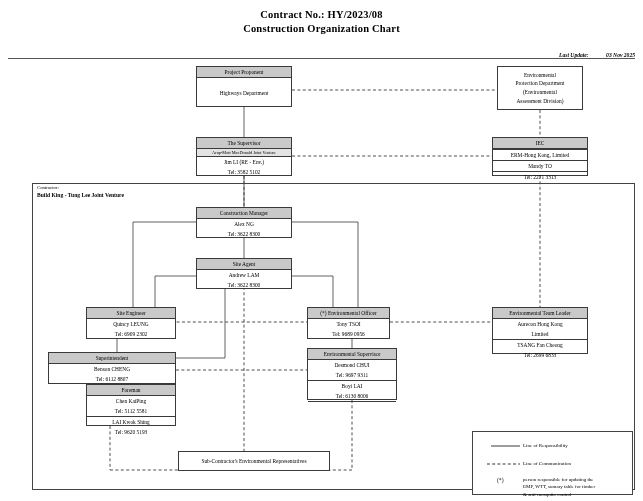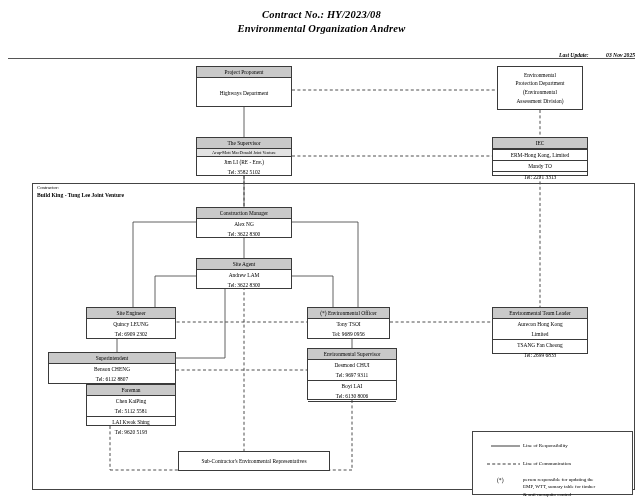--- a/index.html
+++ b/index.html
@@ -4,21 +4,21 @@
 <style>
   html,body{margin:0;padding:0;background:#ffffff;}
   body{
     width:643px;height:501px;position:relative;overflow:hidden;
     font-family:"Liberation Serif","DejaVu Serif",serif;
     color:#000;
   }
   #stage{position:absolute;left:0;top:0;width:643px;height:501px;}
 
   
-  .title-block{position:absolute;left:0;top:8px;width:643px;text-align:center;font-style:italic;}
+  .title-block{position:absolute;left:0;top:8px;width:643px;text-align:center;}
   .title-line{font-weight:bold;font-size:10.5px;line-height:14px;letter-spacing:.2px;}
 
   .hrule{position:absolute;left:8px;top:58px;width:627px;height:0;border-top:1px solid #555;}
 
   .lastupdate{position:absolute;top:52px;left:460px;width:175px;text-align:right;font-size:5.6px;font-weight:bold;font-style:italic;}
   .lastupdate .lu-label{margin-right:16px;}
 
   
   .box{position:absolute;border:1px solid #3a3a3a;background:#fff;box-sizing:border-box;}
   .bx-hd{background:#c9c9c9;border-bottom:1px solid #3a3a3a;text-align:center;
@@ -45,21 +45,21 @@
   .lg-star{font-size:5.6px;line-height:7.4px;}
   svg{position:absolute;left:0;top:0;width:643px;height:501px;overflow:visible;}
 </style>
 </head>
 <body>
 
 <div id="stage">
 
   <div class="title-block">
     <div class="title-line">Contract No.: HY/2023/08</div>
-    <div class="title-line">Environmental Organization Andrew</div>
+    <div class="title-line">Construction Organization Chart</div>
   </div>
   <div class="hrule"></div>
 
   <div class="lastupdate">
     <span class="lu-label">Last Update:</span>
     <span>03 Nov 2025</span>
   </div>
 
   <svg viewBox="0 0 643 501">
     <g stroke="#3a3a3a" fill="none" stroke-width="0.8">

